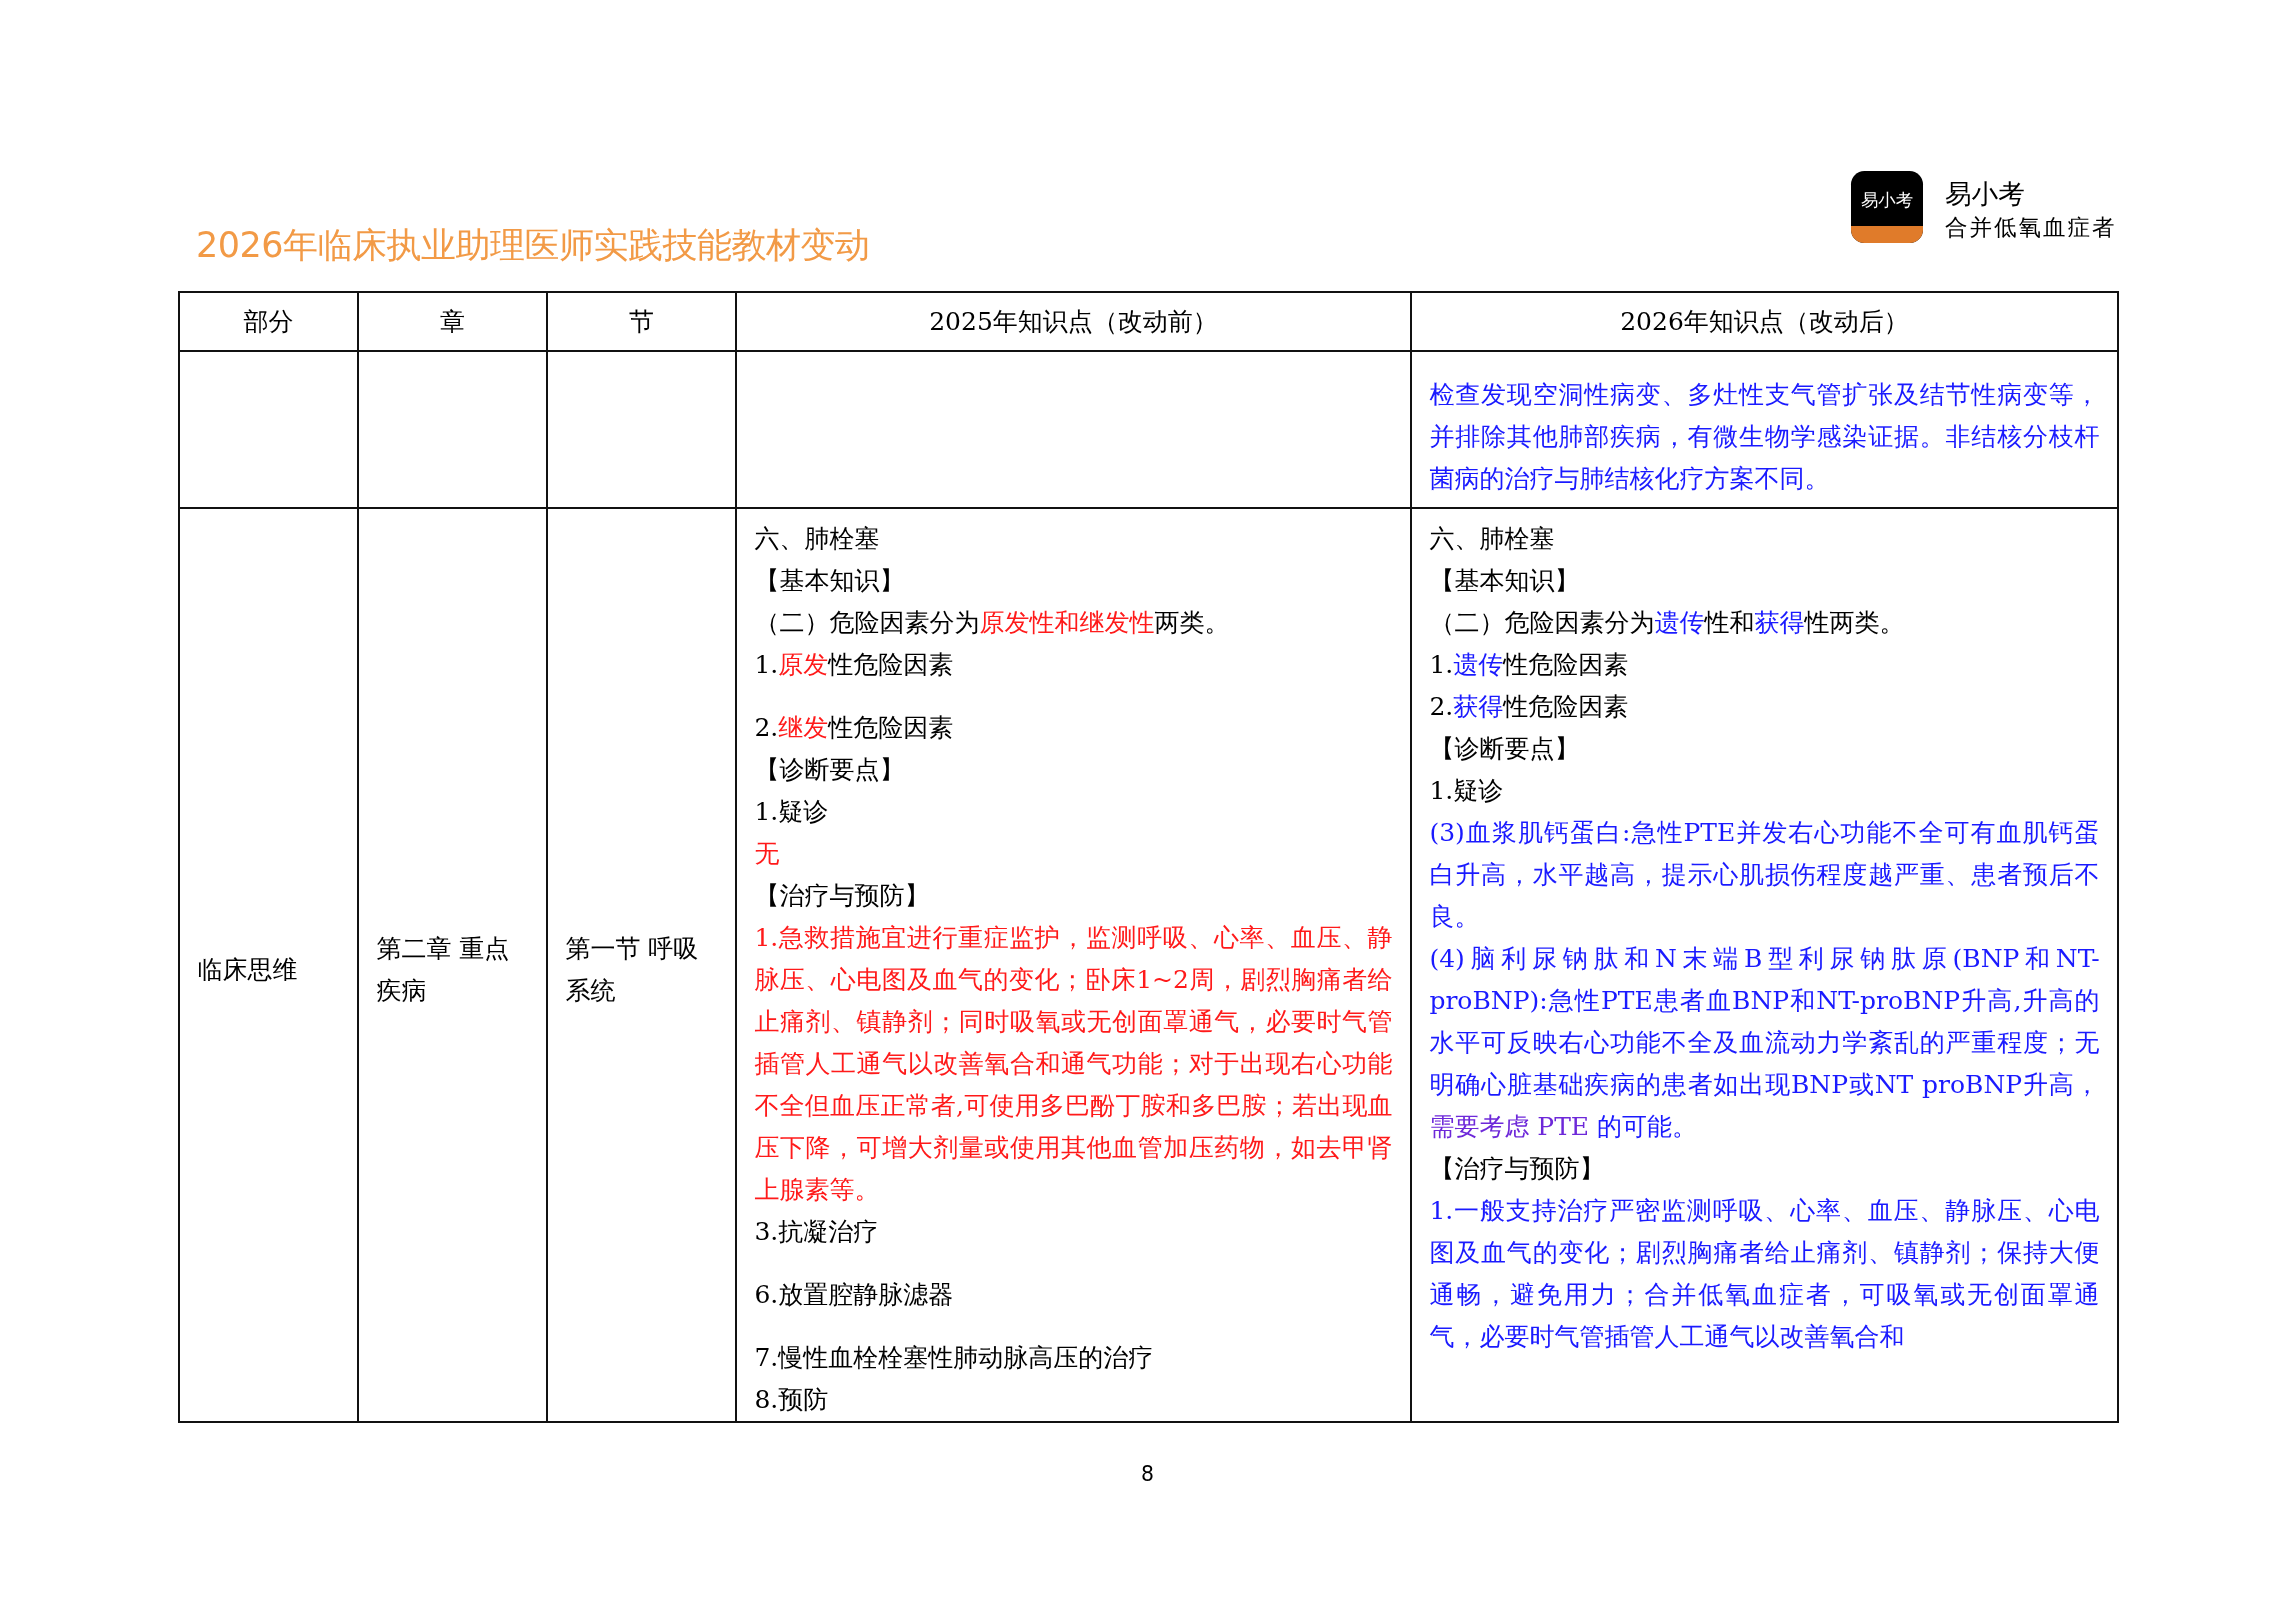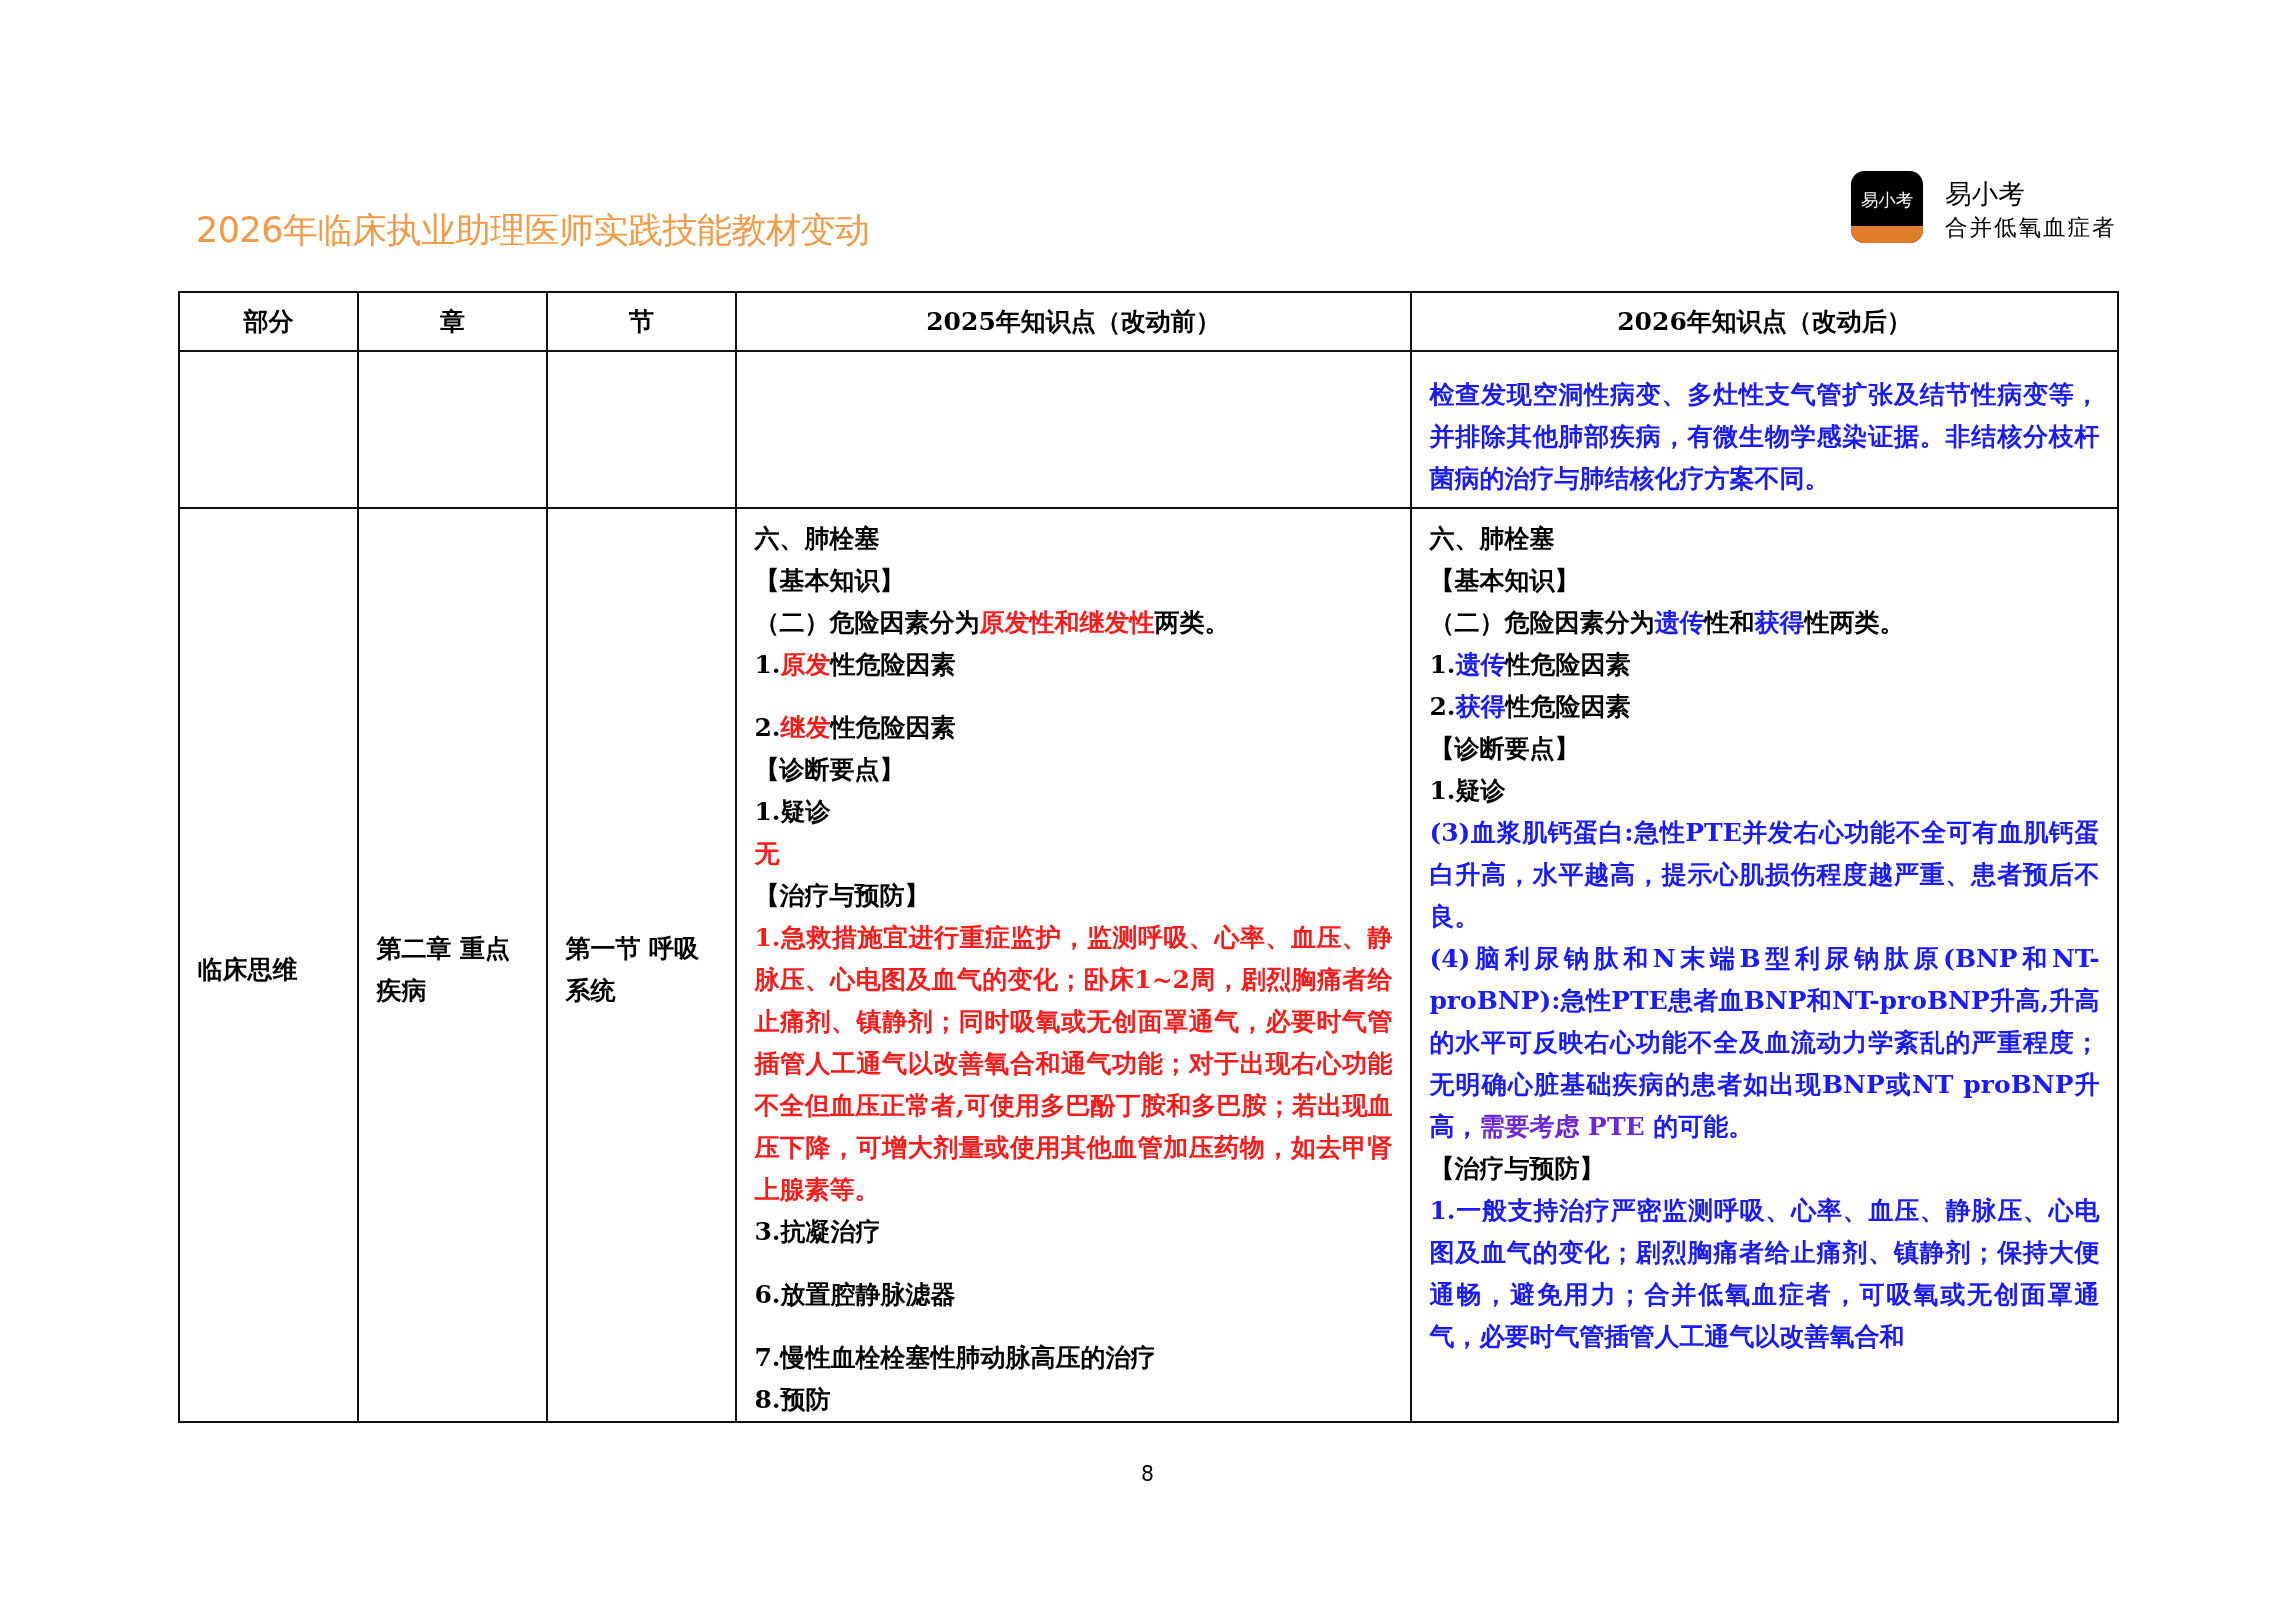--- a/index.html
+++ b/index.html
@@ -1,31 +1,31 @@
 <!DOCTYPE html>
 <html style="font-size:8.2px"><head>
 <meta charset="utf-8">
 <style>
   html, body { margin:0; padding:0; background:#ffffff; }
   body { width:2295px; height:1623px; position:relative; overflow:hidden;
          font-family:"DejaVu Serif","Liberation Serif",serif; color:#000; }
-  .title { position:absolute; left:196px; top:207px; font-size:35px; color:#f29a46;
+  .title { position:absolute; left:196px; top:222px; font-size:35px; color:#f29a46;
            font-family:"DejaVu Sans","Liberation Sans",sans-serif; letter-spacing:-0.5px; white-space:nowrap; }
   .logo { position:absolute; left:1851px; top:171px; width:72px; height:72px; border-radius:13.3px;
           overflow:hidden; background:#000; }
   .logo .txt { position:absolute; left:0; right:0; top:17.4px; text-align:center; color:#fff;
                font-size:17.4px; font-family:"DejaVu Sans","Liberation Sans",sans-serif; }
   .logo .bar { position:absolute; left:0; right:0; bottom:0; height:17.4px; background:#e07b2a; }
   .brand-name { position:absolute; left:1945px; top:176px; font-size:26.6px;
                 font-family:"DejaVu Sans","Liberation Sans",sans-serif; }
   .brand-slogan { position:absolute; left:1945px; top:212px; font-size:22.5px; letter-spacing:2px;
                   font-family:"DejaVu Sans","Liberation Sans",sans-serif; }
   table.main { position:absolute; left:178px; top:291px; width:1938px; border-collapse:collapse;
                table-layout:fixed; }
-  table.main td, table.main th { border:2px solid #111; vertical-align:top; font-weight:bold;
+  table.main td, table.main th { border:2px solid #111; vertical-align:top; font-weight:normal;
                font-size:25px; line-height:42px; padding:0 17.4px; }
   table.main th { height:57px; text-align:center; vertical-align:middle; }
   tr.r1 td { height:133px; padding-top:22px; }
   tr.r2 td { height:884px; padding-top:9px; }
   td.mid { vertical-align:middle !important; }
   .red { color:#ff1a1a; }
   .blue { color:#1a1aff; }
   .blk { color:#6d28d9; }
   .ln { display:block; }
   .ln.gap { margin-top:21px; }

